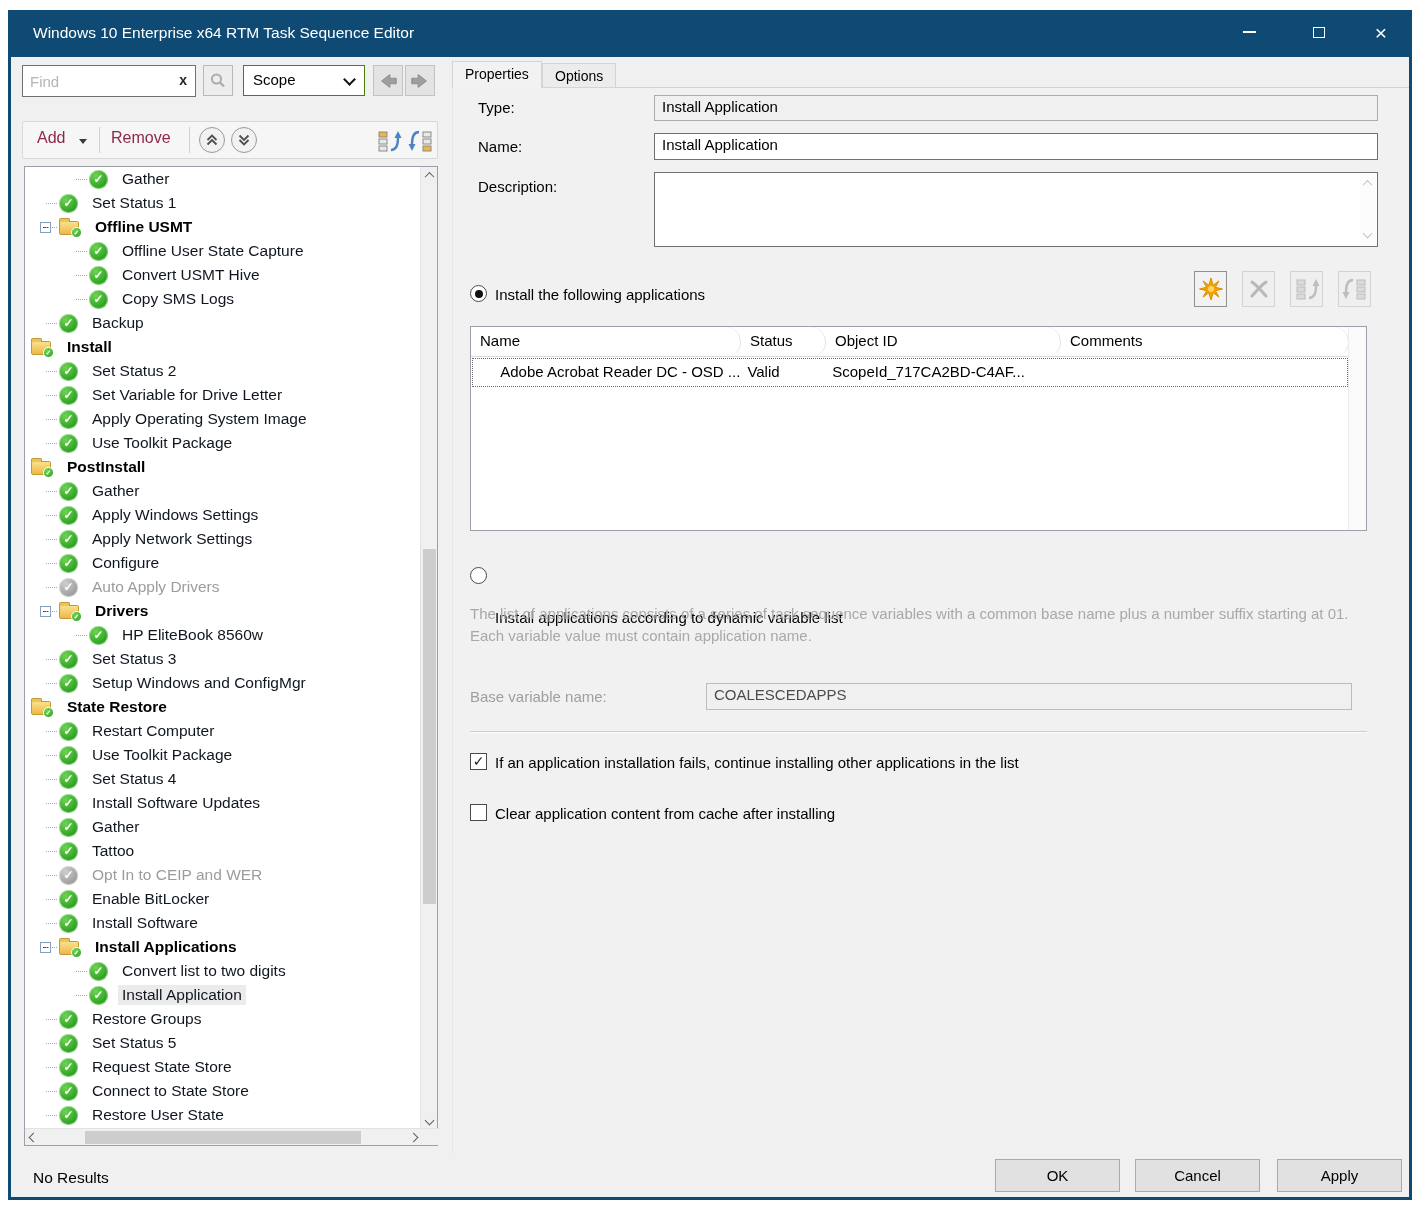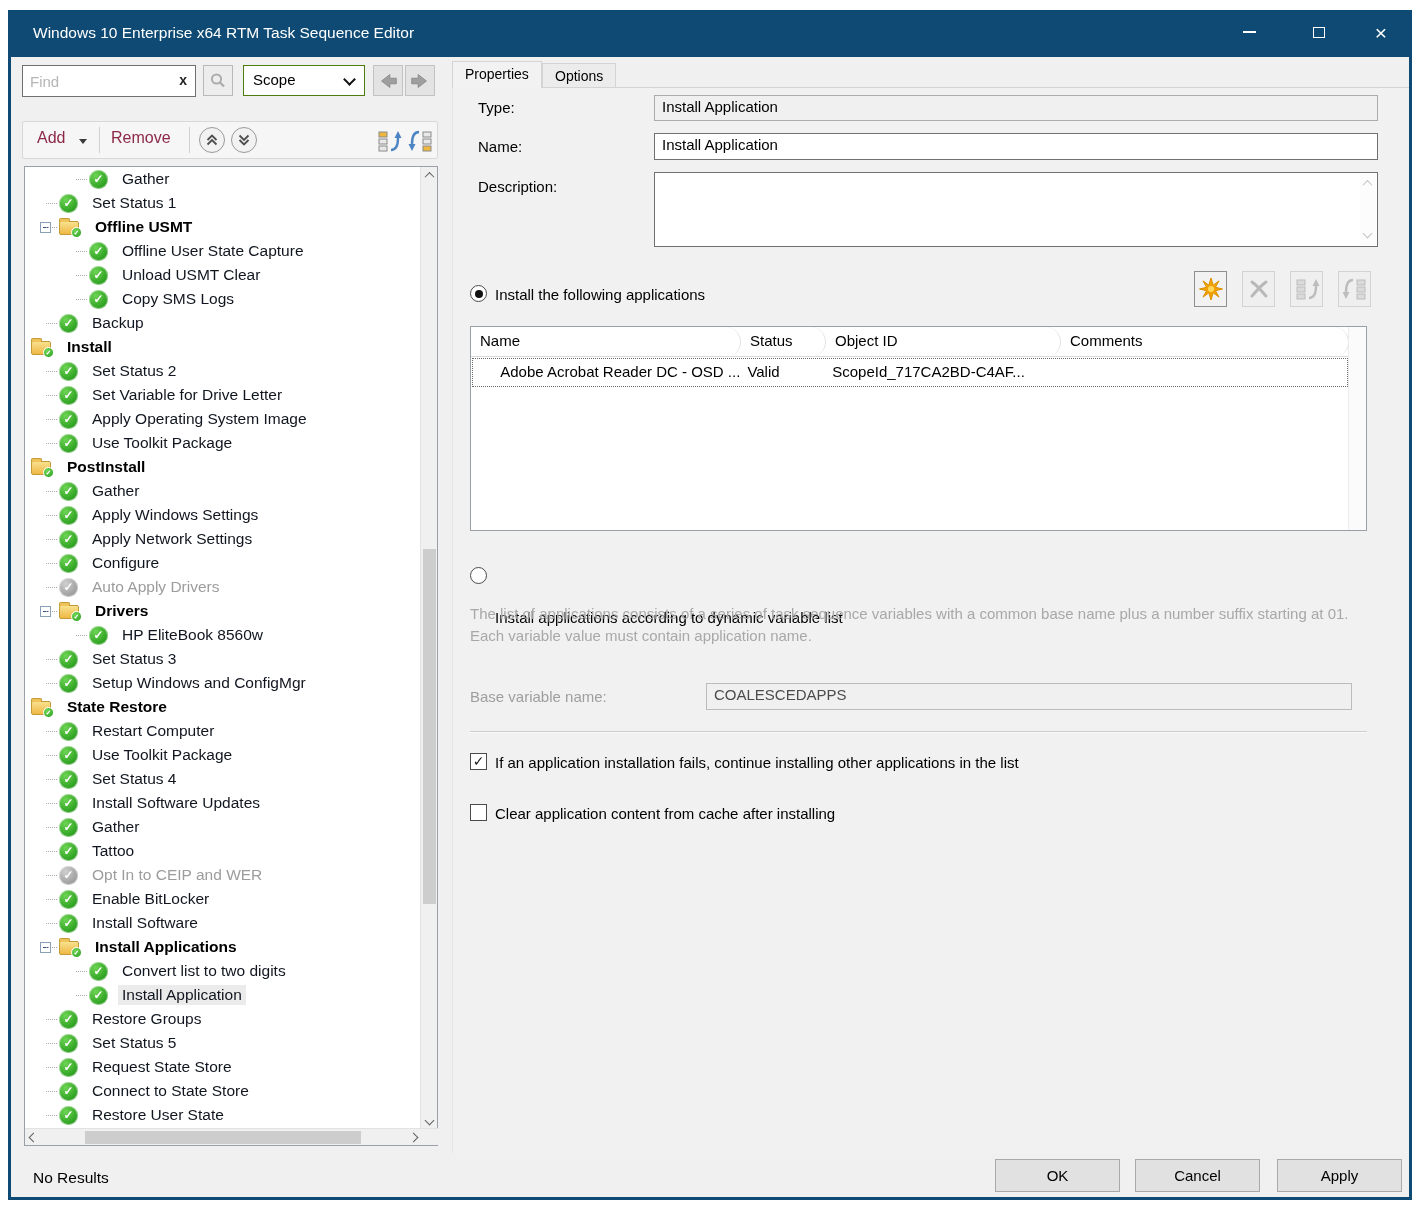--- a/index.html
+++ b/index.html
@@ -221,21 +221,21 @@
             <span class="tlabel">Offline USMT</span>
           </div>
           <div class="trow lv2">
             <span class="stub"></span>
             <span class="ticon check">✓</span>
             <span class="tlabel">Offline User State Capture</span>
           </div>
           <div class="trow lv2">
             <span class="stub"></span>
             <span class="ticon check">✓</span>
-            <span class="tlabel">Unload USMT Clear</span>
+            <span class="tlabel">Convert USMT Hive</span>
           </div>
           <div class="trow lv2">
             <span class="stub"></span>
             <span class="ticon check">✓</span>
             <span class="tlabel">Copy SMS Logs</span>
           </div>
           <div class="trow lv1">
             <span class="stub"></span>
             <span class="ticon check">✓</span>
             <span class="tlabel">Backup</span>

